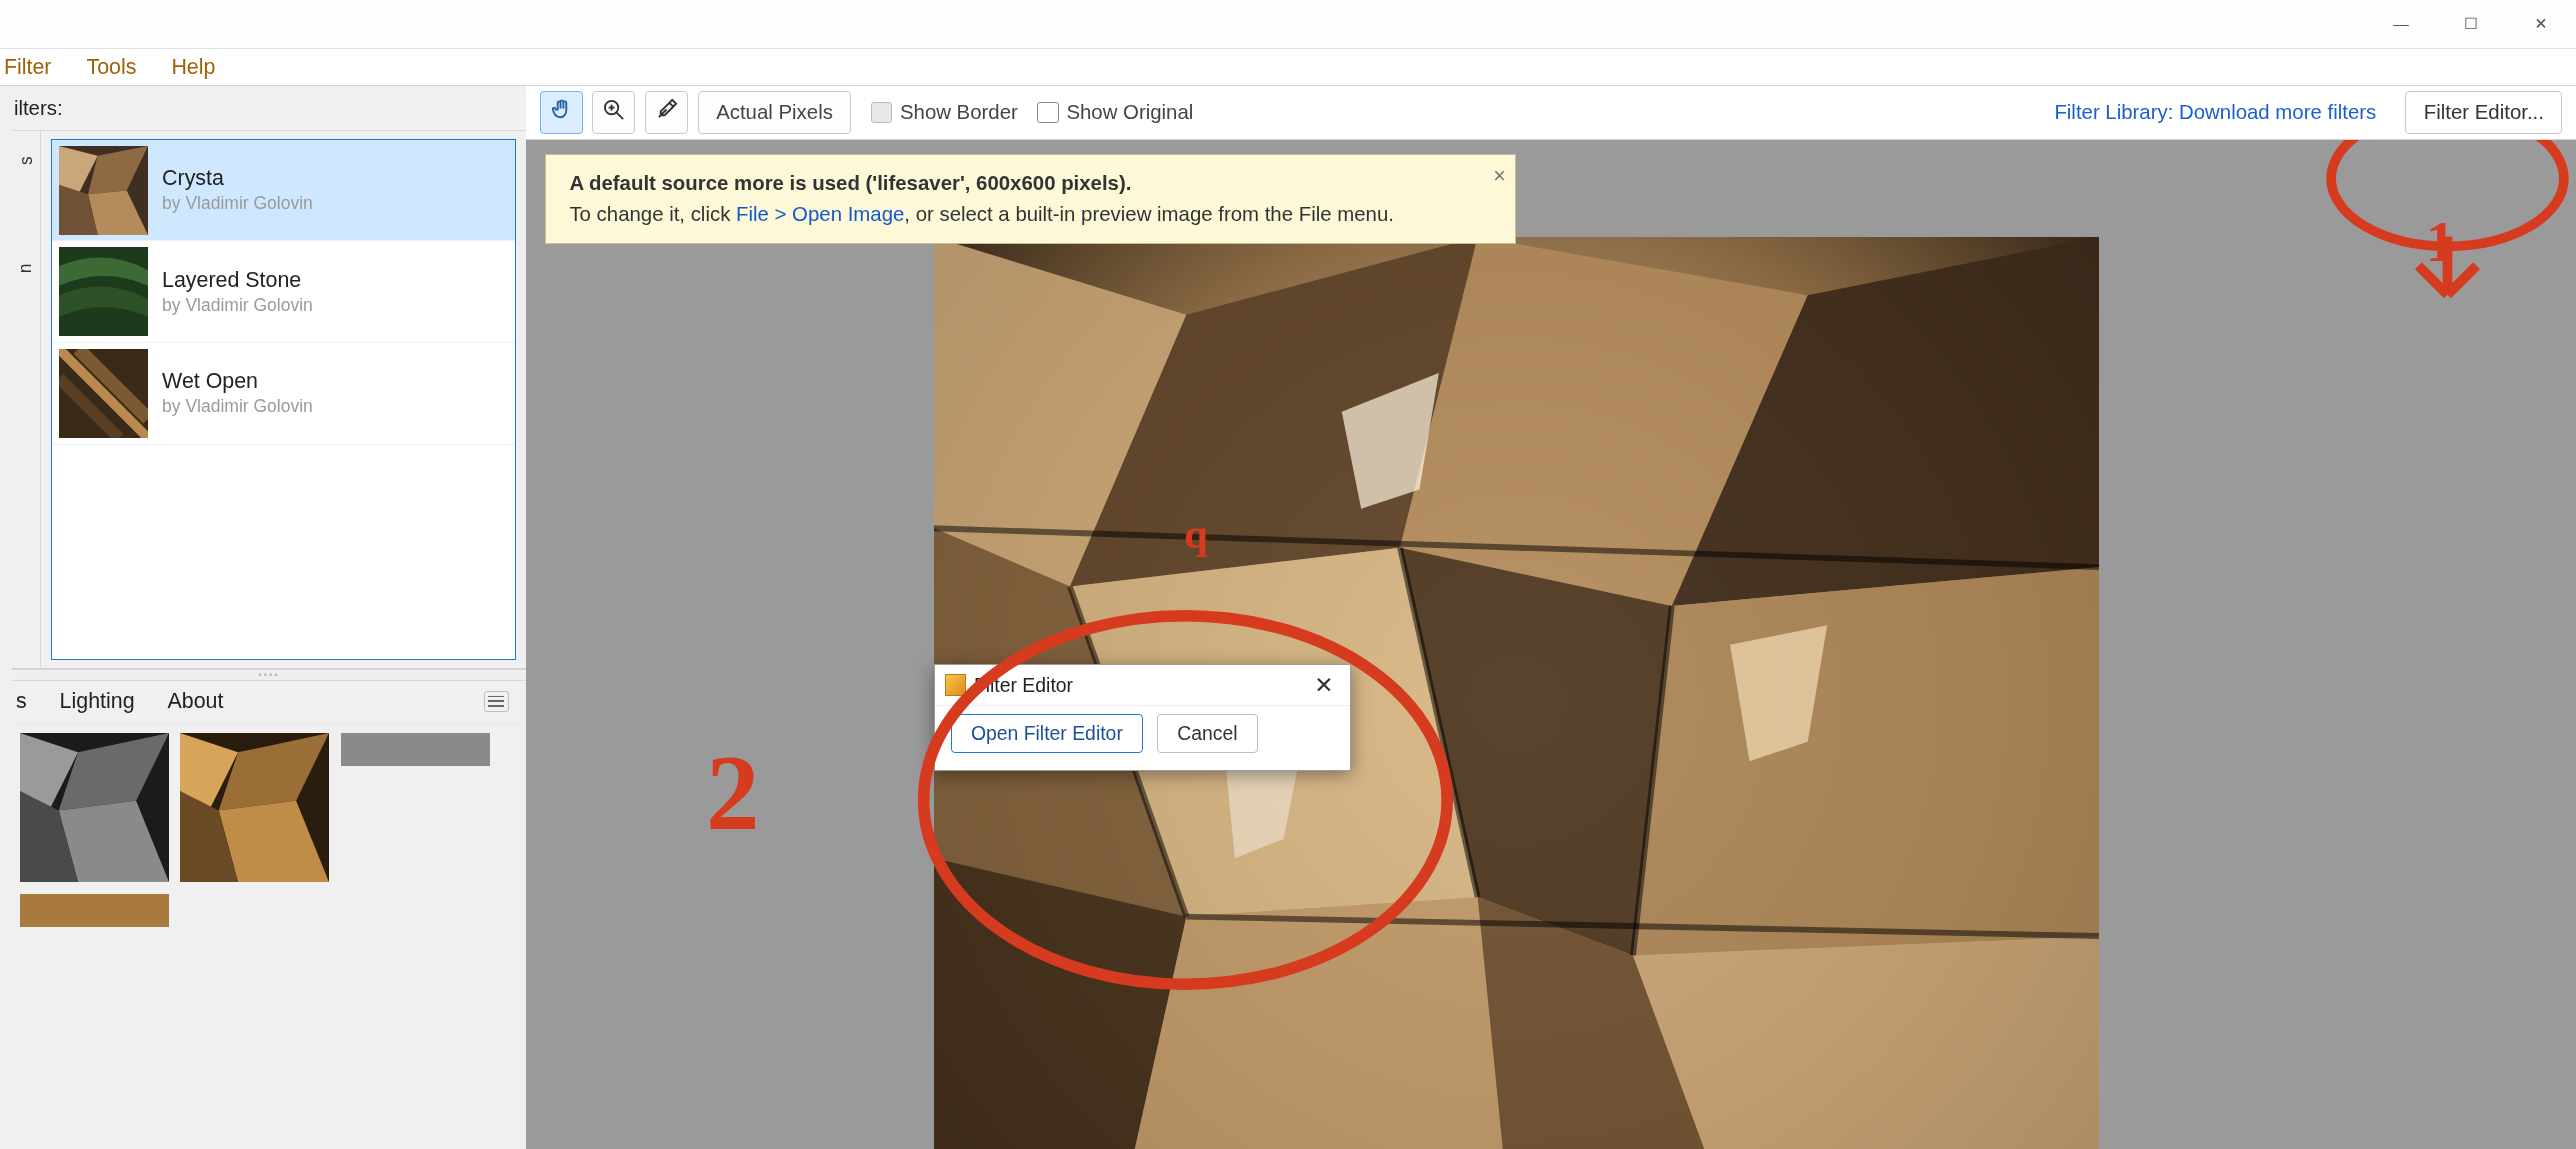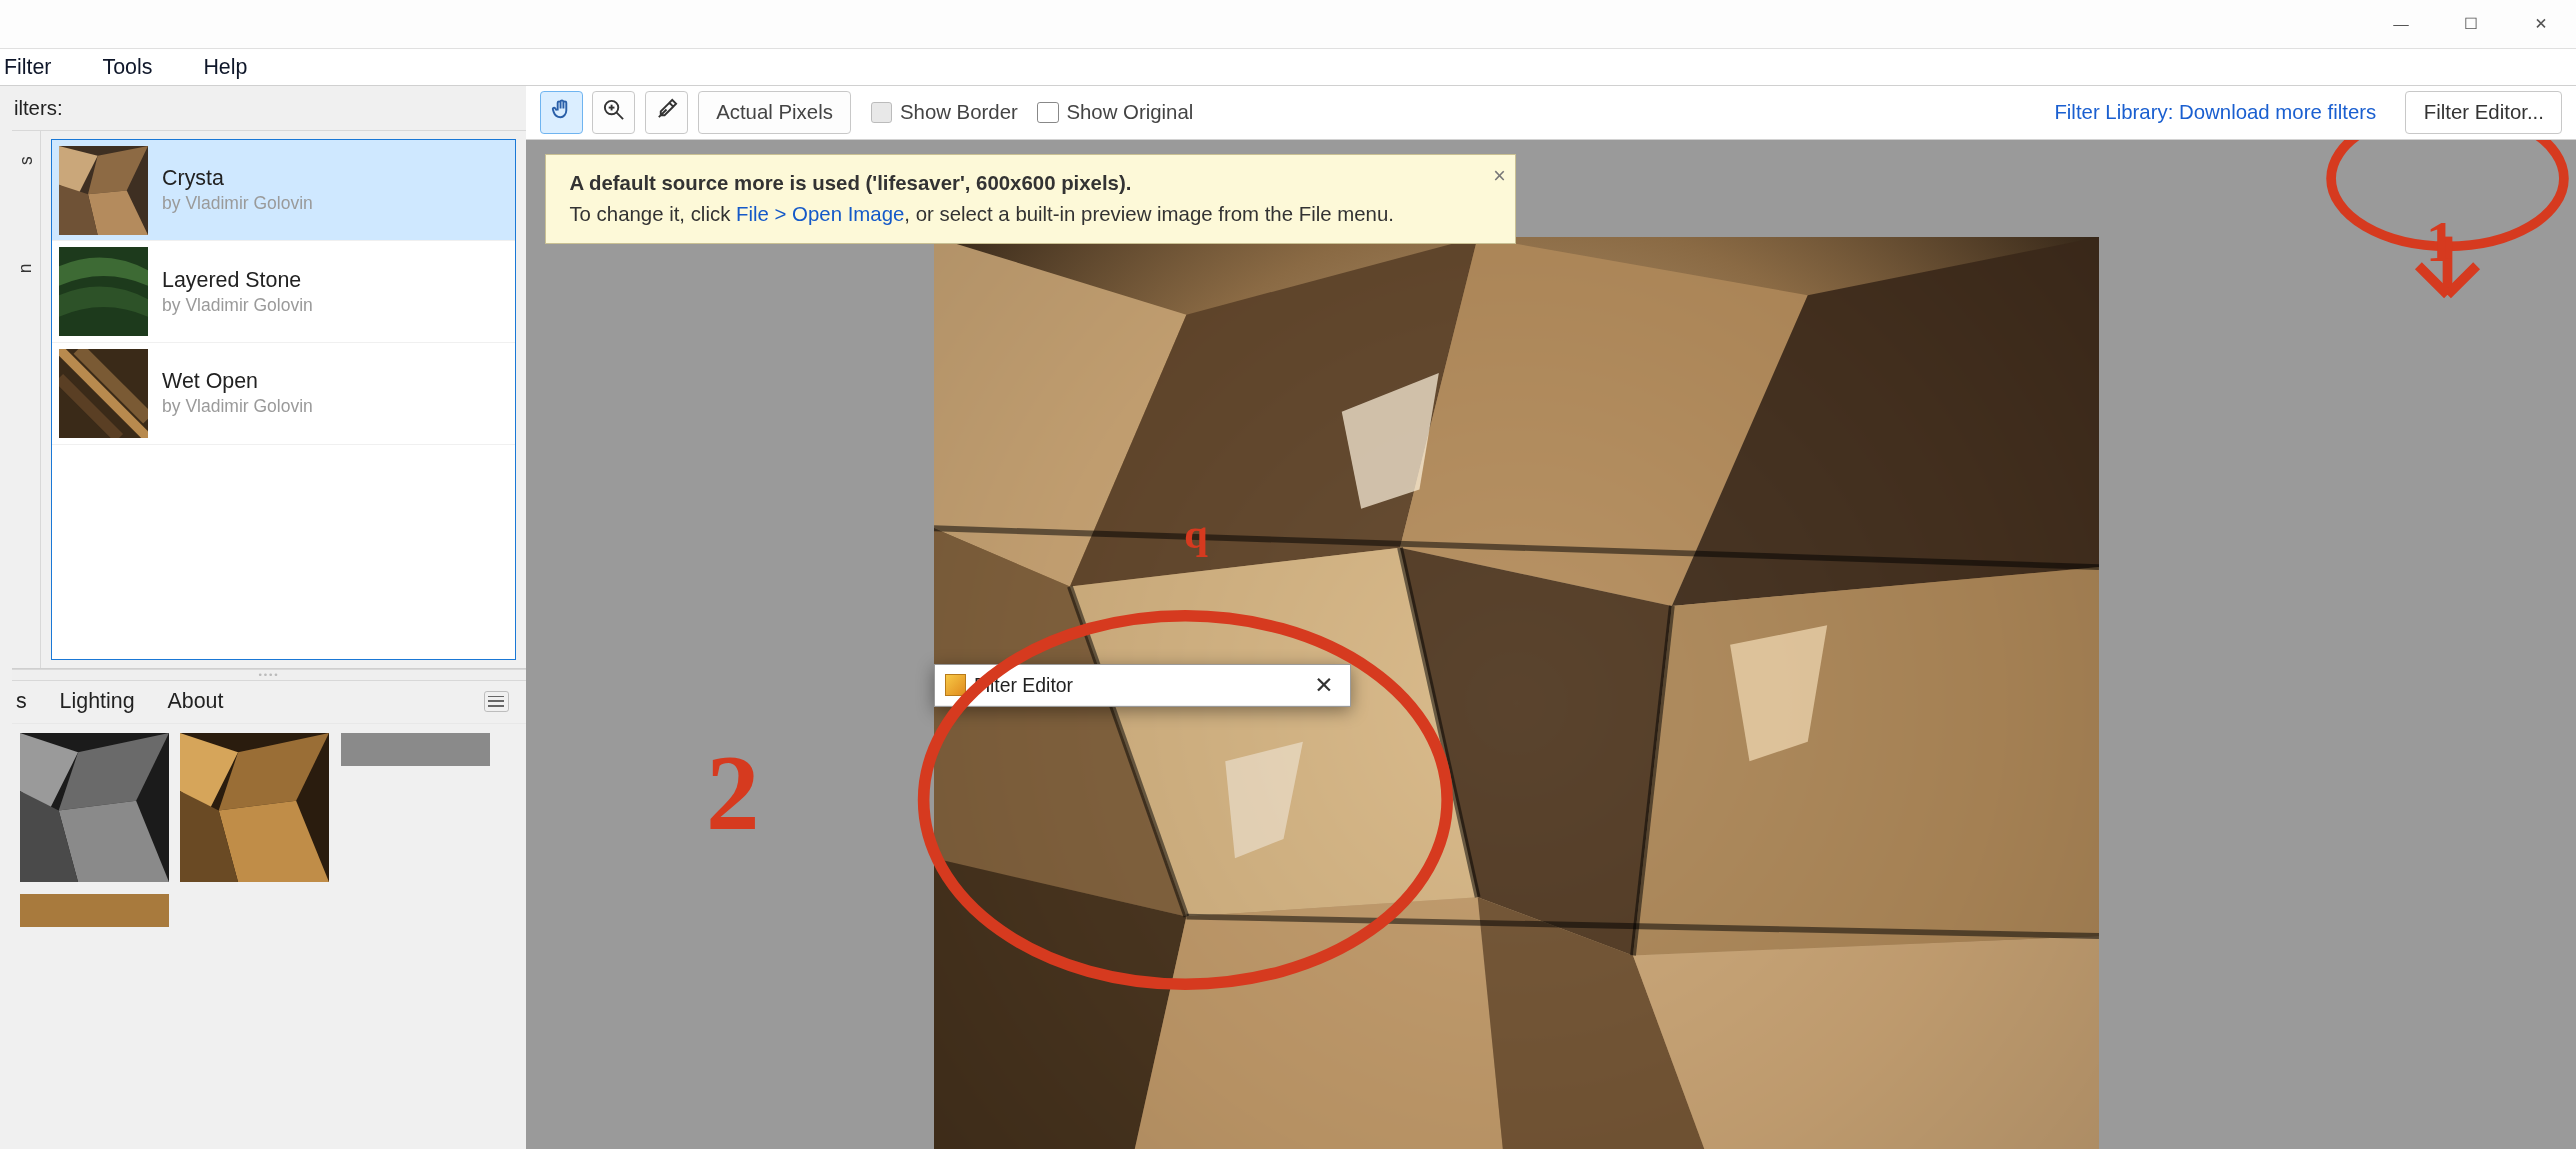--- a/index.html
+++ b/index.html
@@ -3,21 +3,21 @@
 <meta charset="utf-8">
 <style>
   * { box-sizing: border-box; margin: 0; padding: 0; font-family: "Segoe UI", Arial, sans-serif; }
   body { width: 2576px; height: 1149px; background: #f0f0f0; overflow: hidden; position: relative; }
 
   
   .titlebar { height: 49px; background: #fdfdfd; border-bottom: 1px solid #e0e0e0; display: flex; justify-content: flex-end; align-items: center; padding-right: 0; }
   .titlebar .winbtn { width: 70px; height: 49px; display: flex; align-items: center; justify-content: center; color: #555; font-size: 15.5px; }
 
   
-  .menubar { height: 37px; background: #fff; border-bottom: 1px solid #d0d0d0; display: flex; align-items: center; gap: 51px; padding-left: 3.9px; font-size: 21.4px; color: #0f172a; }
+  .menubar { height: 37px; background: #fff; border-bottom: 1px solid #d0d0d0; display: flex; align-items: center; gap: 35px; padding-left: 3.9px; font-size: 21.4px; color: #a16207; }
 
   
   .main { display: flex; height: calc(100% - 85px); margin-left: 12px; }
   .left { width: 514px; display: flex; flex-direction: column; }
   .right { flex: 1; display: flex; flex-direction: column; }
 
   
   .filters-header { height: 45px; display: flex; align-items: center; padding-left: 1.9px; font-size: 20.4px; color: #222; border-bottom: 1px solid #d8d8d8; }
   .filters-body { display: flex; height: 538px; border-bottom: 1px solid #cfcfcf; }
   .cat-col { width: 29px; border-right: 1px solid #d8d8d8; display:flex; flex-direction:column; align-items:center; gap:87px; padding-top:19.4px; font-size:17.5px; color:#333; }
@@ -283,20 +283,24 @@
           <span>To change it, click </span><span class="lnk">File &gt; Open Image</span><span>, or select a built-in preview image from the File menu.</span>
         </div>
       </div>
 
       <div class="dialog">
         <div class="dtitle">
           <span class="dicon"></span>
           <span>Filter Editor</span>
           <span class="dclose">✕</span>
         </div>
+        <div class="dbtns">
+          <button>Open Filter Editor</button>
+          <button class="secondary">Cancel</button>
+        </div>
       </div>
 
       <div class="anno" style="left:1776px; top:-49px;">
         <svg width="291" height="233" viewBox="0 0 300 240">
           <ellipse cx="150" cy="90" rx="120" ry="70" fill="none" stroke="#d63a1f" stroke-width="10"></ellipse>
           <path d="M150 150 L150 210" stroke="#d63a1f" stroke-width="10" fill="none"></path>
           <path d="M150 210 L120 180 M150 210 L180 180" stroke="#d63a1f" stroke-width="10" fill="none"></path>
         </svg>
       </div>
       <div class="anno anno-text" style="left:1900px; top:68px; font-size:58px;">1</div>

